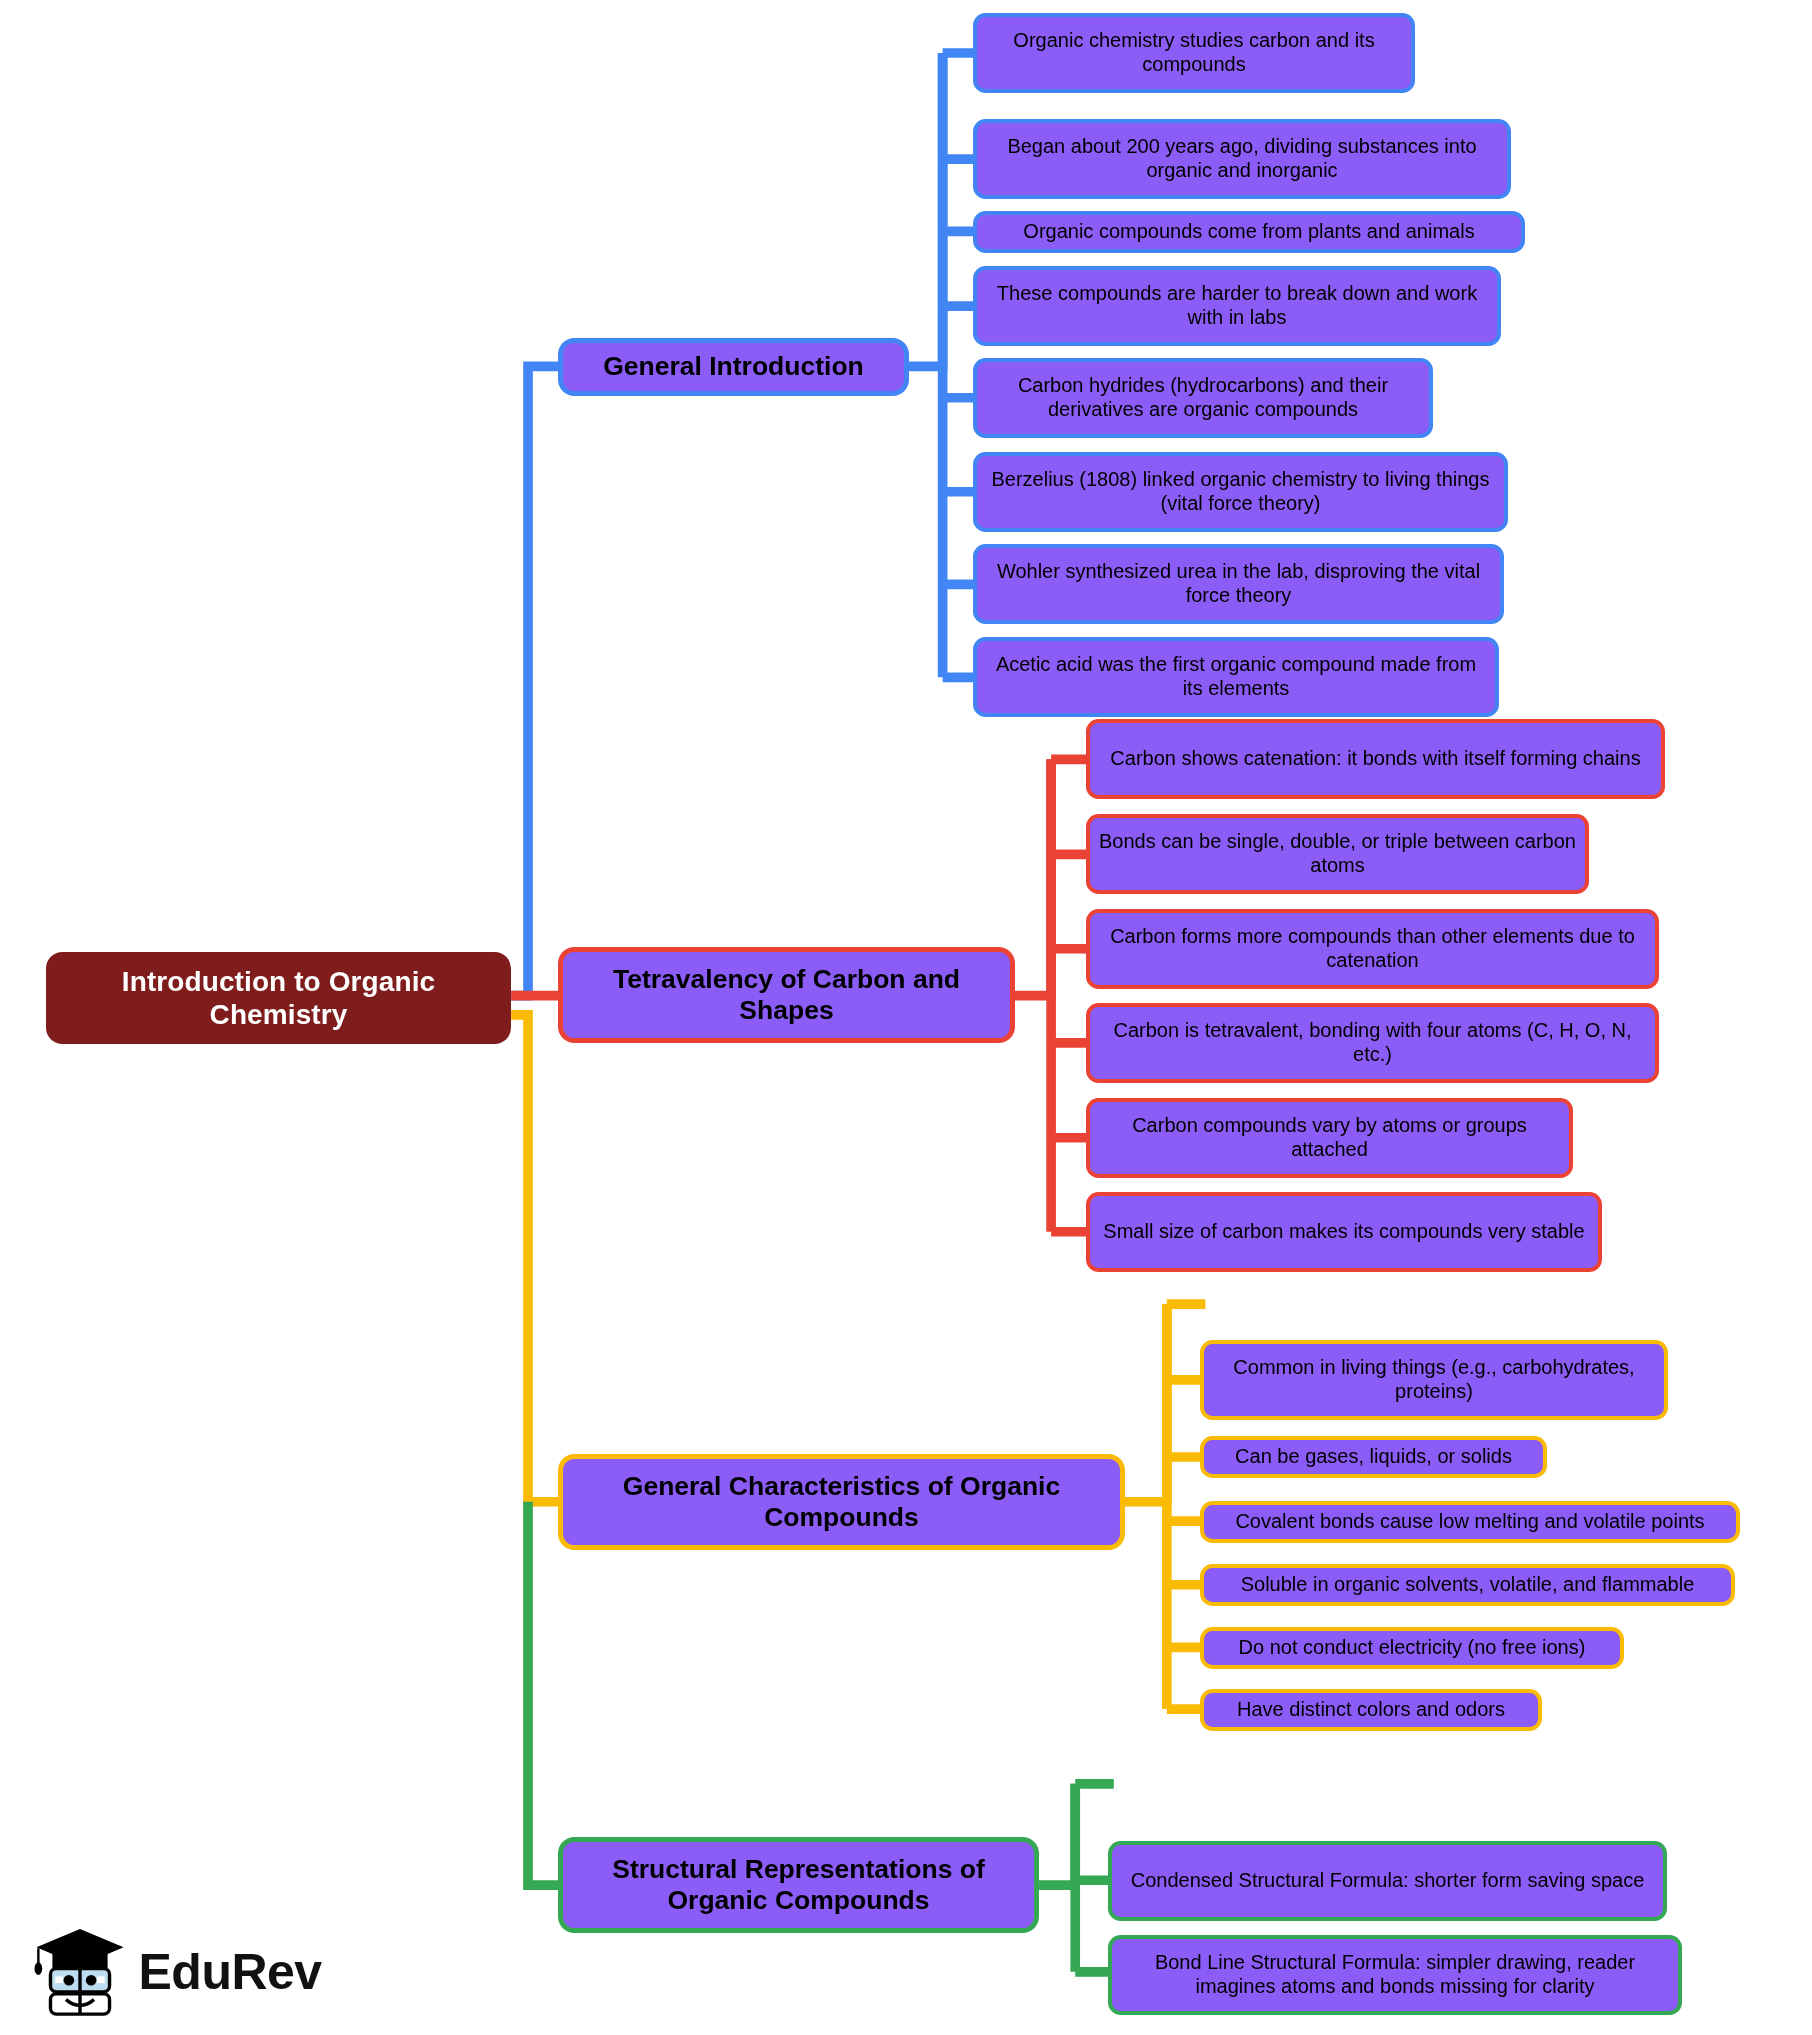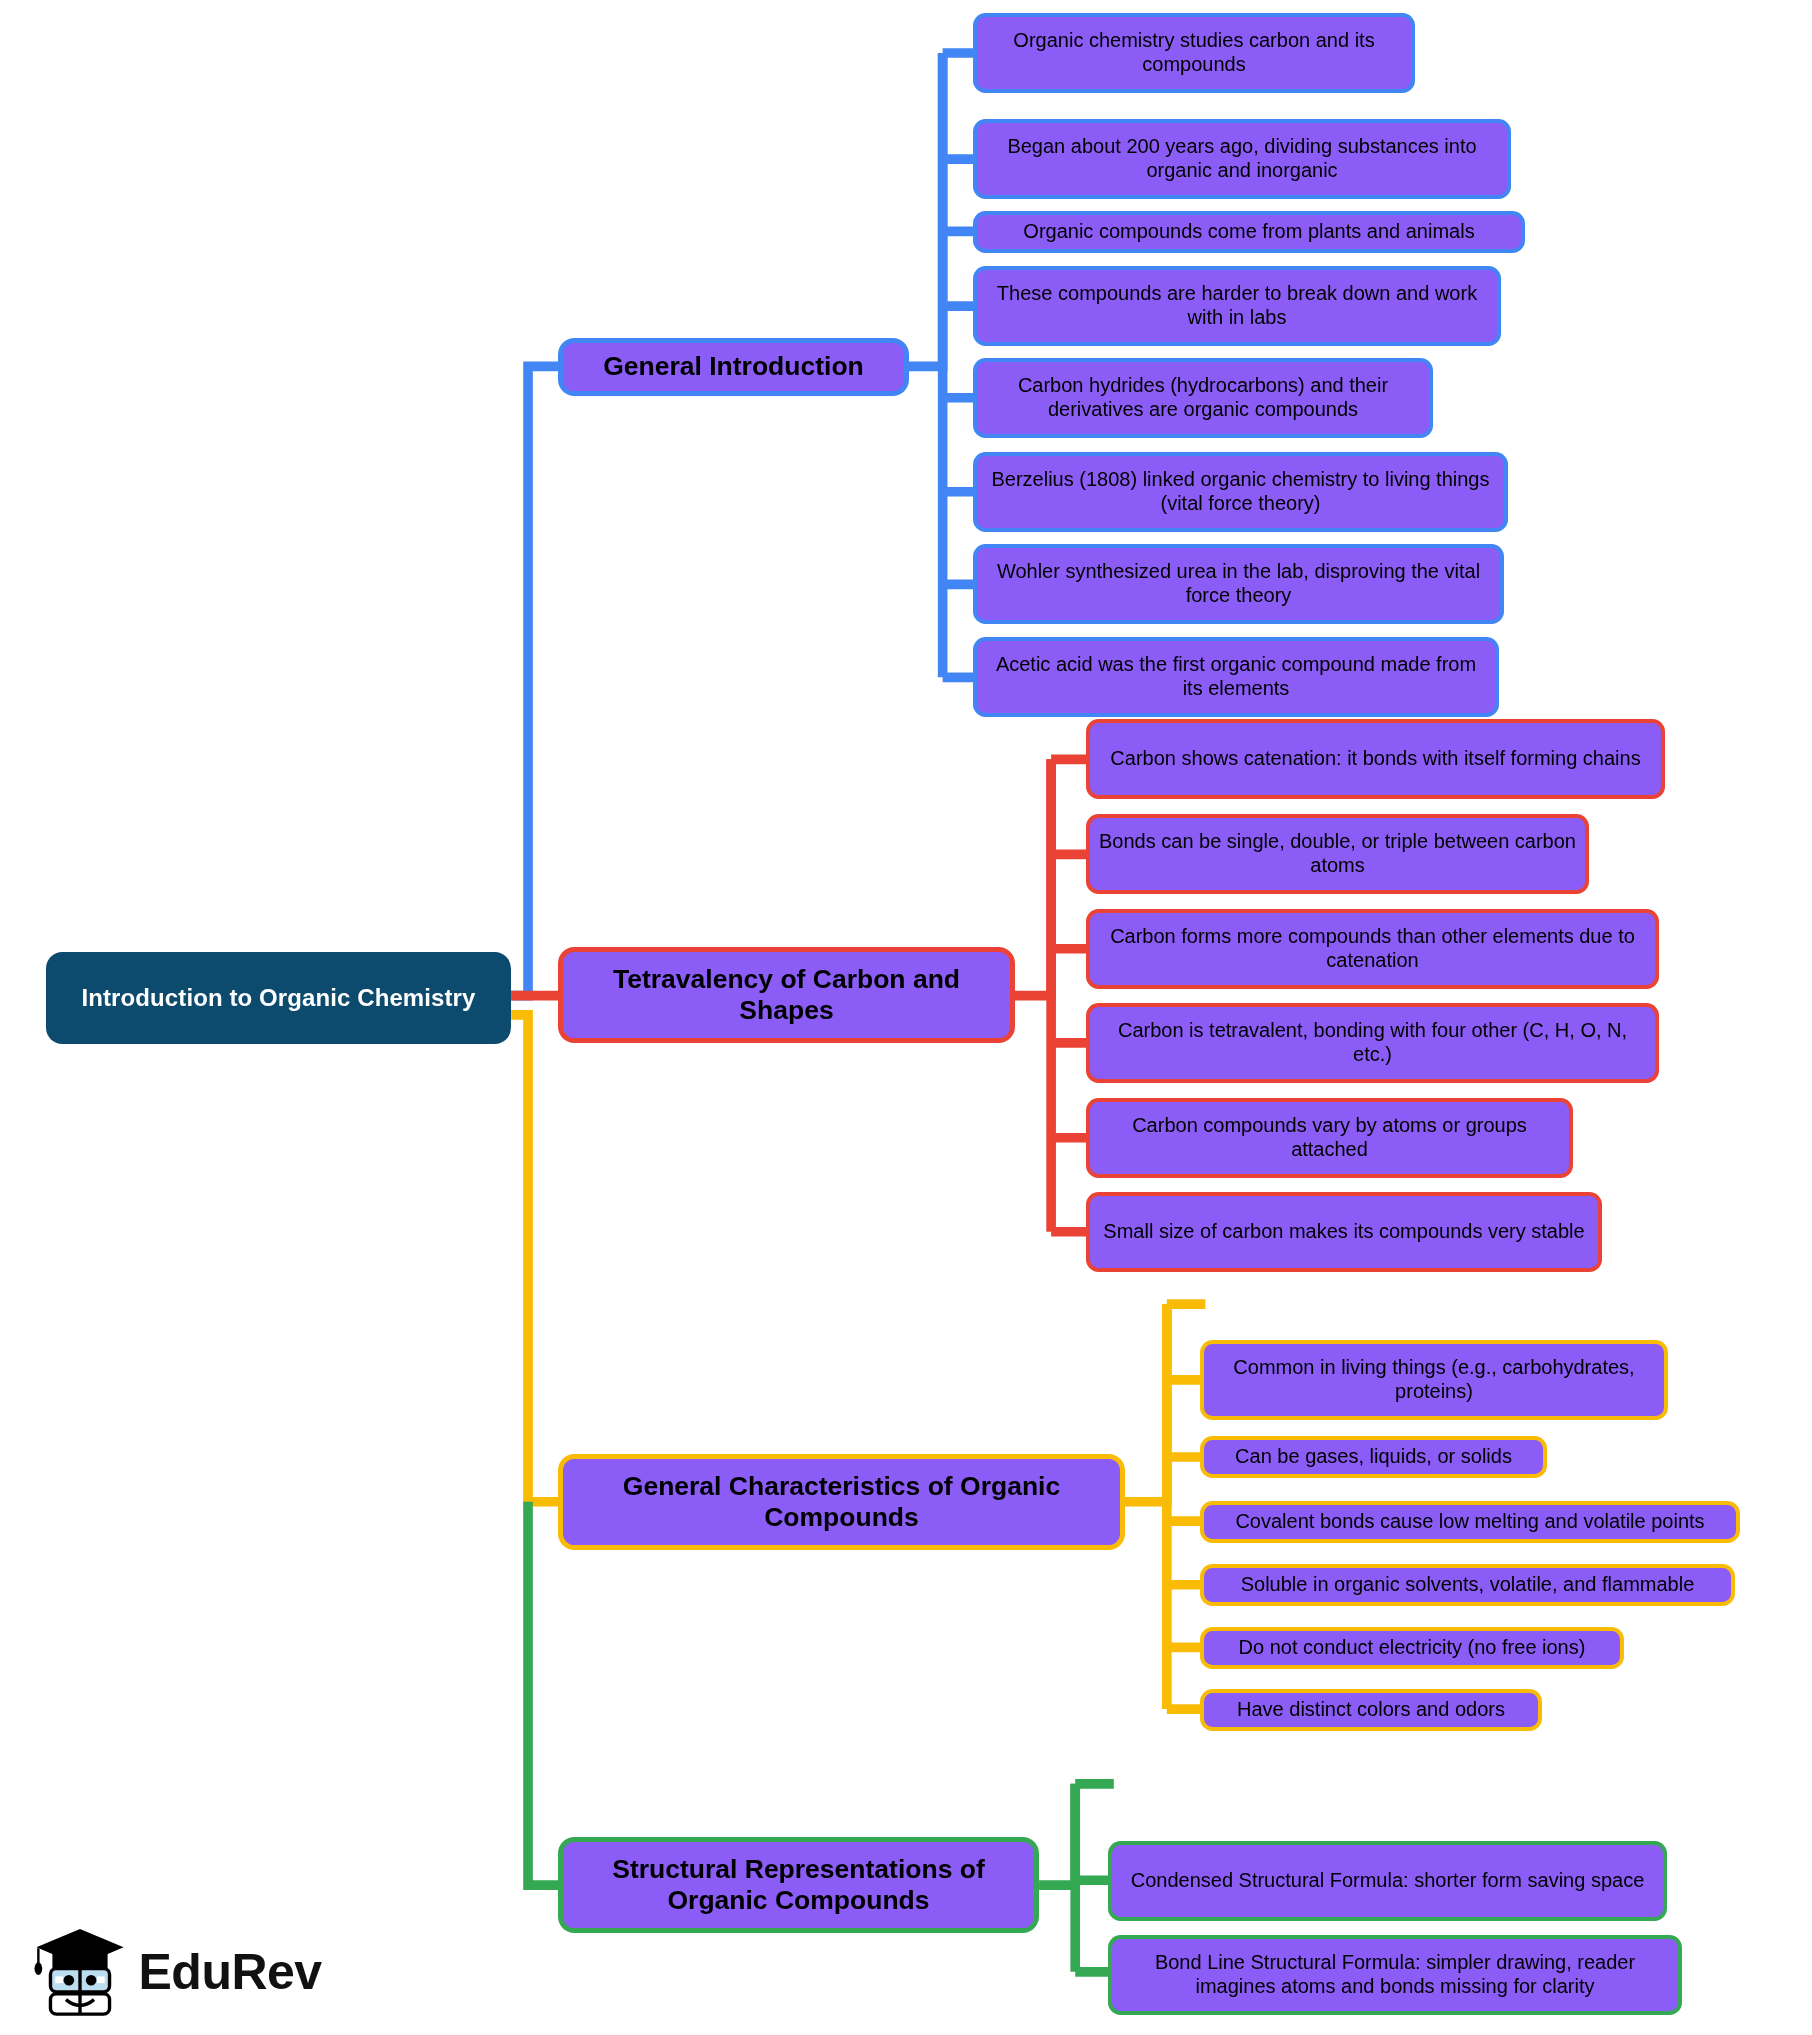--- a/index.html
+++ b/index.html
@@ -28,25 +28,25 @@
     background:#8b5cf6;
     display:flex;
     align-items:center;
     justify-content:center;
     text-align:center;
     color:#000000;
     line-height:1.18;
     padding:2.9px 8.7px;
   }
   .node.root{
-    background:#0c4a6e;
+    background:#7f1d1d;
     color:#ffffff;
     border-radius:16.4px;
     font-weight:bold;
-    font-size:24px;
+    font-size:28px;
     letter-spacing:0.1px;
     border:none;
     padding:4.8px 12.5px;
   }
   .node.branch{
     border-radius:16.4px;
     font-size:26.5px;
     border-style:solid;
     border-width:5.3px;
     font-weight:bold;
@@ -179,21 +179,21 @@
   <div class="node leaf b-red" style="left:1086px; top:719px; width:579px; height:80px;">
     <span>Carbon shows catenation: it bonds with itself forming chains</span>
     </div>
   <div class="node leaf b-red" style="left:1086px; top:814px; width:503px; height:80px;">
     <span>Bonds can be single, double, or triple between carbon atoms</span>
     </div>
   <div class="node leaf b-red" style="left:1086px; top:909px; width:573px; height:80px;">
     <span>Carbon forms more compounds than other elements due to catenation</span>
     </div>
   <div class="node leaf b-red" style="left:1086px; top:1003px; width:573px; height:80px;">
-    <span>Carbon is tetravalent, bonding with four other (C, H, O, N, etc.)</span>
+    <span>Carbon is tetravalent, bonding with four atoms (C, H, O, N, etc.)</span>
     </div>
   <div class="node leaf b-red" style="left:1086px; top:1098px; width:487px; height:80px;">
     <span>Carbon compounds vary by atoms or groups attached</span>
     </div>
   <div class="node leaf b-red" style="left:1086px; top:1192px; width:516px; height:80px;">
     <span>Small size of carbon makes its compounds very stable</span>
     </div>
 
   <div class="node branch b-yellow" style="left:558px; top:1454px; width:567px; height:96px;">
     <span>General Characteristics of Organic Compounds</span>

